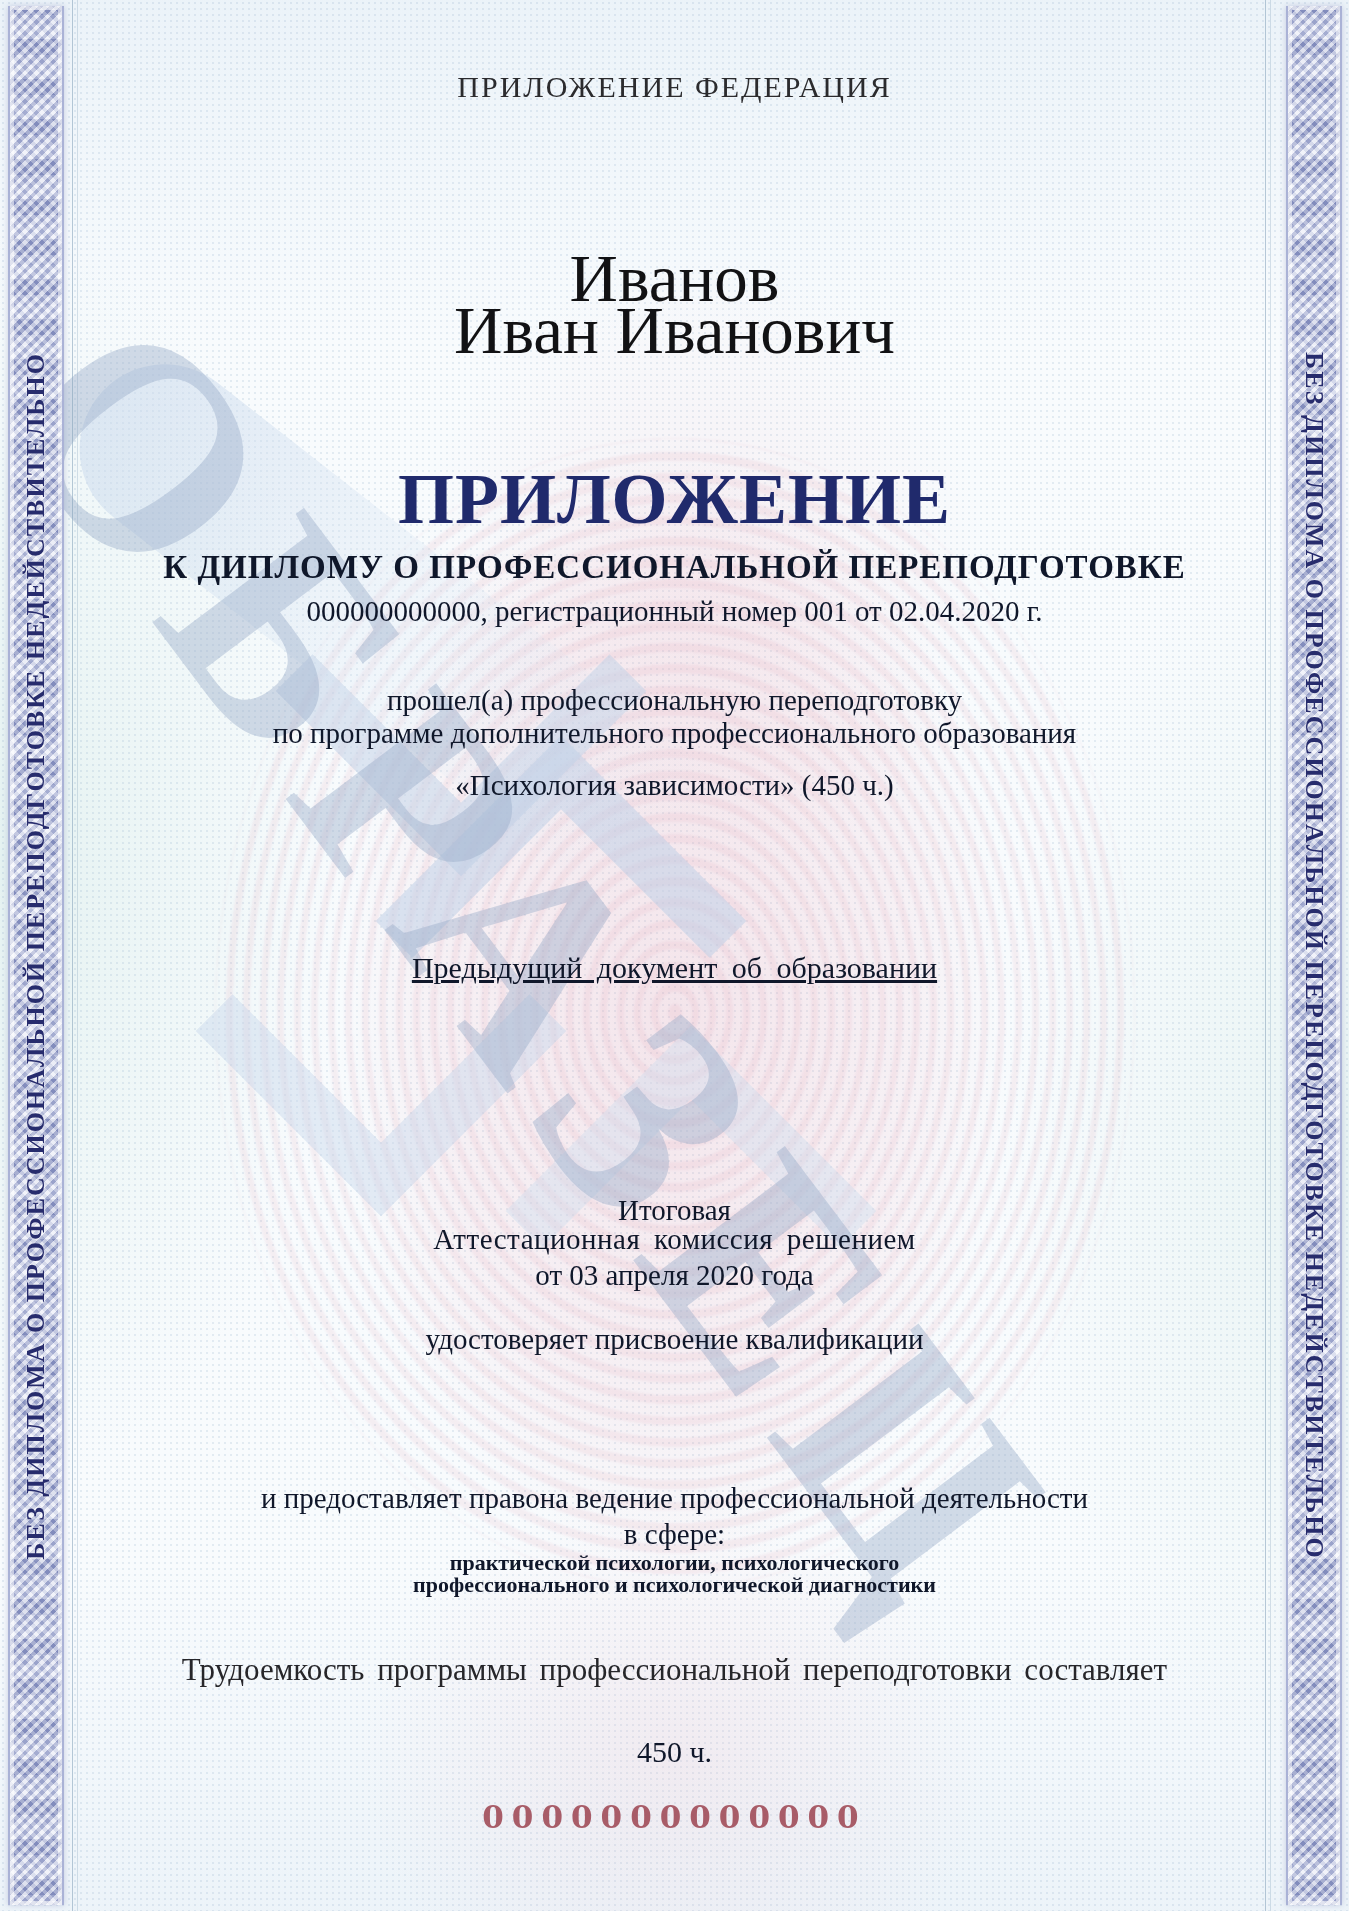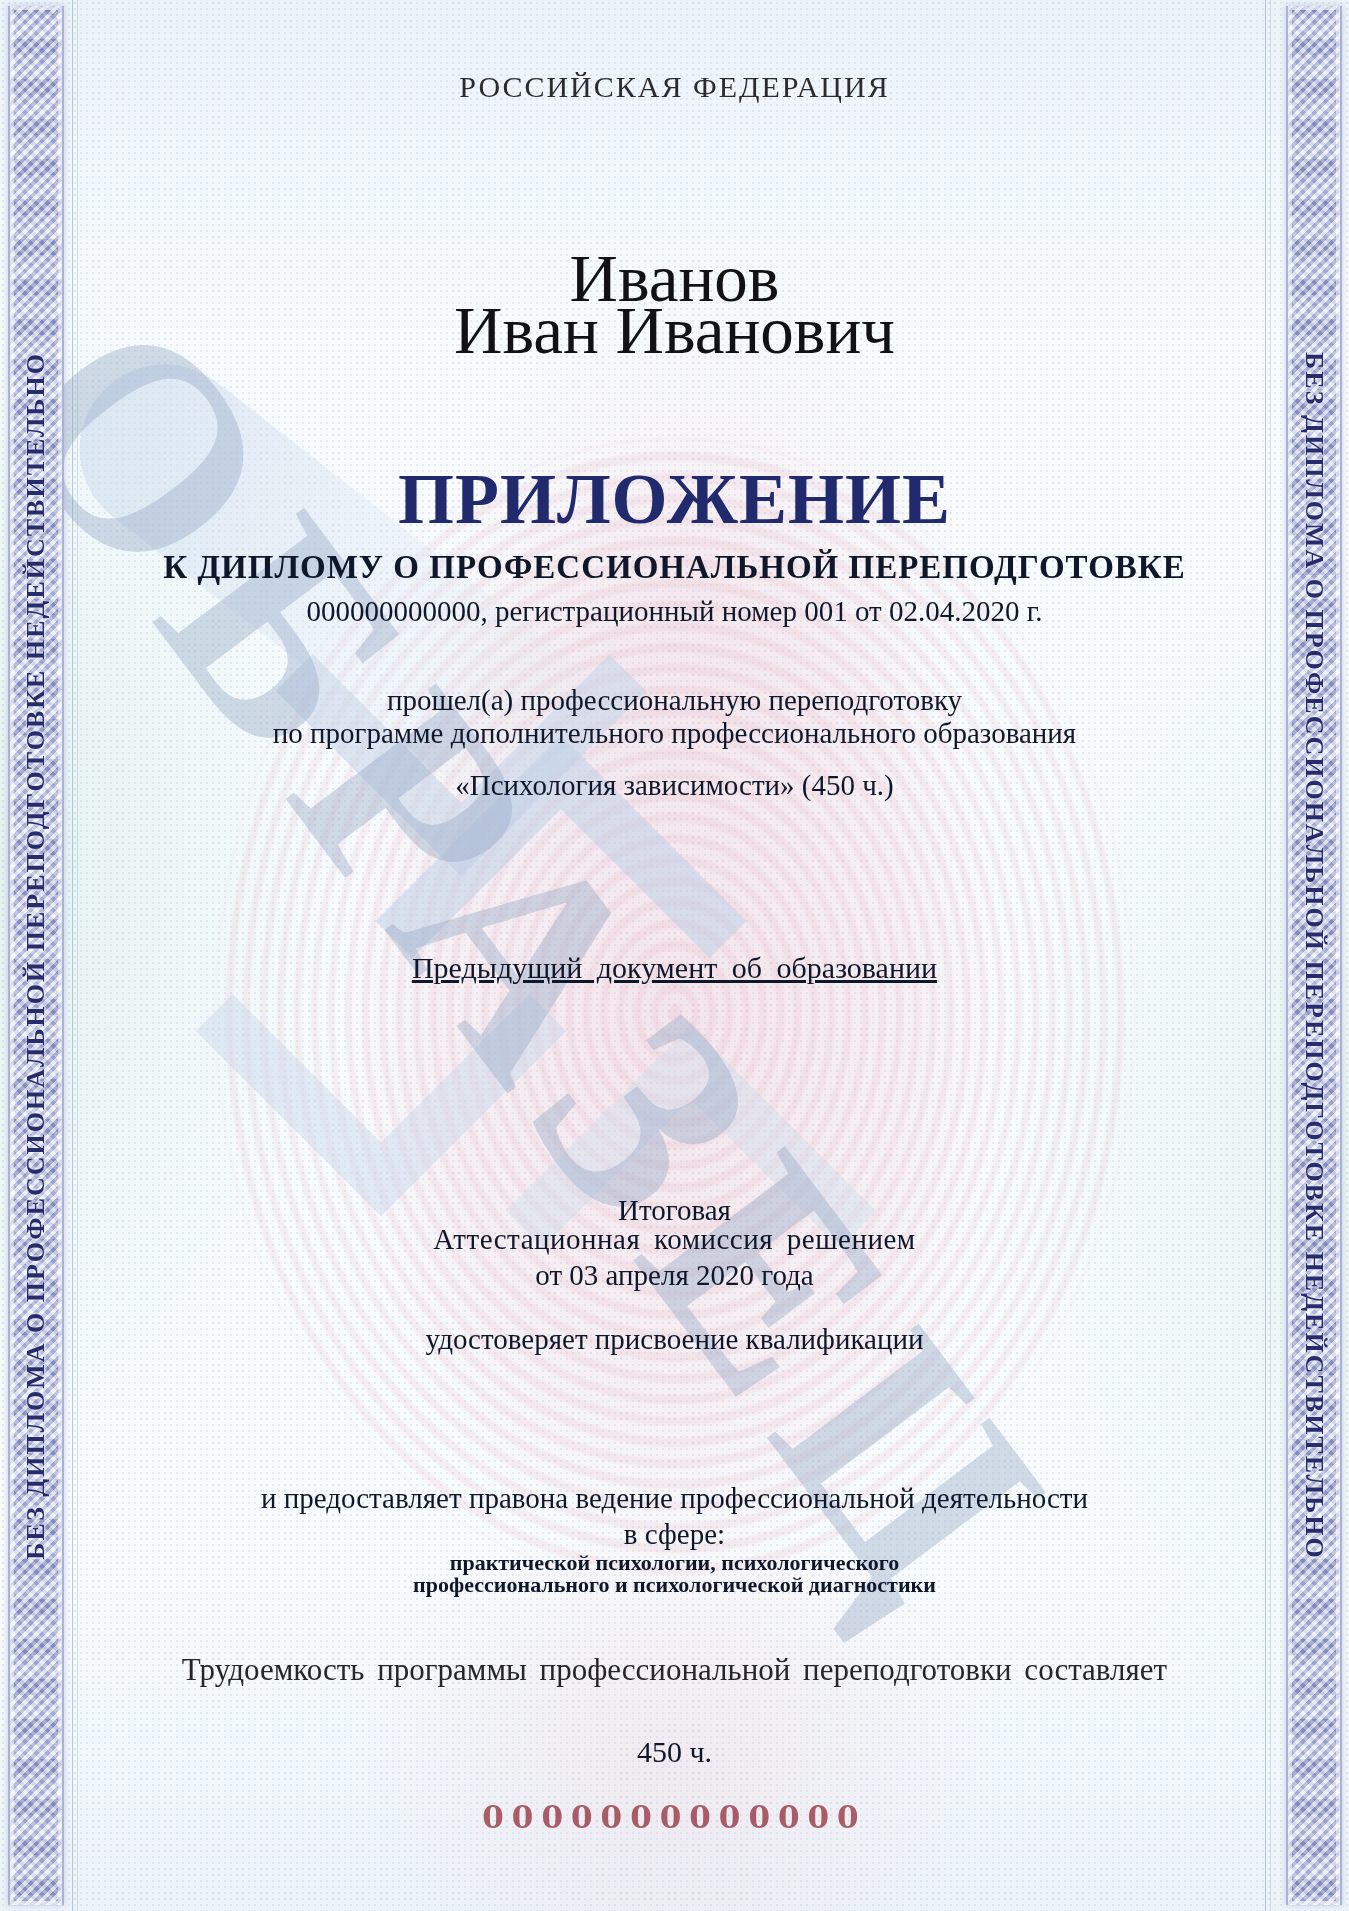--- a/index.html
+++ b/index.html
@@ -145,21 +145,21 @@
   <div class="pinstripe pin-left"></div>
   <div class="pinstripe pin-right"></div>
 
   <div class="band band-left">
     <span class="band-text">БЕЗ ДИПЛОМА О ПРОФЕССИОНАЛЬНОЙ ПЕРЕПОДГОТОВКЕ НЕДЕЙСТВИТЕЛЬНО</span>
   </div>
   <div class="band band-right">
     <span class="band-text">БЕЗ ДИПЛОМА О ПРОФЕССИОНАЛЬНОЙ ПЕРЕПОДГОТОВКЕ НЕДЕЙСТВИТЕЛЬНО</span>
   </div>
 
-  <div class="line t-header">РОССИЙСКАЯ ФЕДЕРАЦИЯ</div>
+  <div class="line t-header">ПРИЛОЖЕНИЕ ФЕДЕРАЦИЯ</div>
   <div class="line t-name1">Иванов</div>
   <div class="line t-name2">Иван Иванович</div>
   <div class="line t-title">ПРИЛОЖЕНИЕ</div>
   <div class="line t-subtitle">К ДИПЛОМУ О ПРОФЕССИОНАЛЬНОЙ ПЕРЕПОДГОТОВКЕ</div>
   <div class="line t-reg">000000000000, регистрационный номер 001 от 02.04.2020 г.</div>
   <div class="line t-passed1">прошел(а) профессиональную переподготовку</div>
   <div class="line t-passed2">по программе дополнительного профессионального образования</div>
   <div class="line t-program">«Психология зависимости» (450 ч.)</div>
   <div class="line t-prev1">Предыдущий документ об образовании</div>
   <div class="line t-final1">Итоговая</div>

